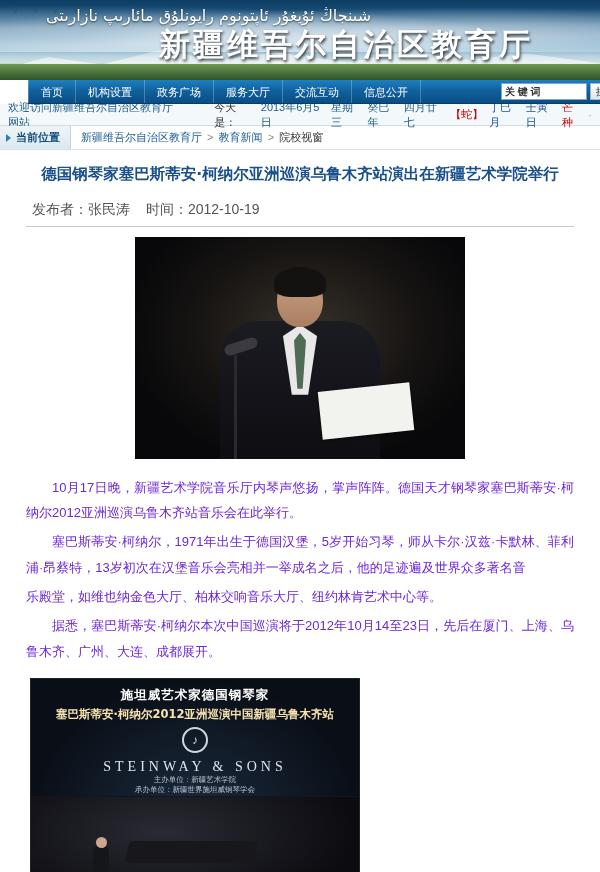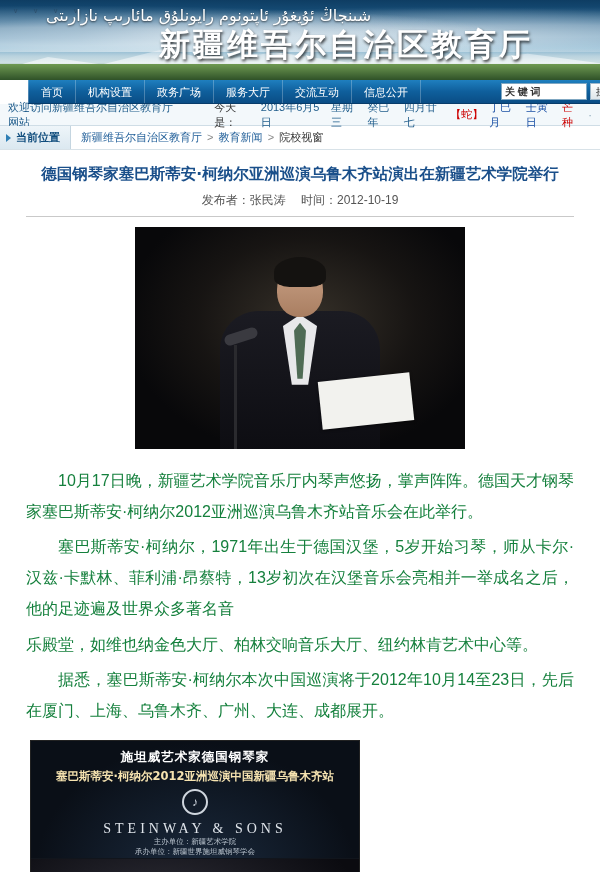--- a/index.html
+++ b/index.html
@@ -186,24 +186,24 @@
   .headline {
     text-align: center;
     color: #1a4f8a;
     font-size: 15.5px;
     font-weight: bold;
     padding: 14px 4px 6px;
     line-height: 1.4;
     font-family: "DejaVu Sans", "Liberation Sans", sans-serif;
   }
   .byline {
-    text-align: center;
-    font-size: 12px;
+    font-size: 14px;
     color: #555;
     padding-bottom: 7px;
+    margin-top: 9px;
   }
   .byline span { margin: 0 6px; }
   .hr {
     border: none;
     border-top: 1px solid #c9c9c9;
     margin: 0 0 10px 0;
   }
 
   .photo-wrap { text-align: center; margin: 4px 0 12px; }
   .photo {
@@ -267,22 +267,22 @@
   }
   .photo .mic-head {
     position: absolute; left: 27%; top: 104px;
     width: 34px; height: 11px;
     border-radius: 6px;
     background: #3a3a40;
     transform: rotate(-18deg);
   }
 
   .body-text {
-    font-size: 16px;
-    color: #15803d;
+    font-size: 13px;
+    color: #6d28d9;
     line-height: 1.95;
     text-align: justify;
   }
   .body-text p {
     margin: 0 0 4px 0;
     text-indent: 2em;
   }
 
   .poster-wrap { margin: 14px 0 6px; padding-left: 4px; }
   .poster {

